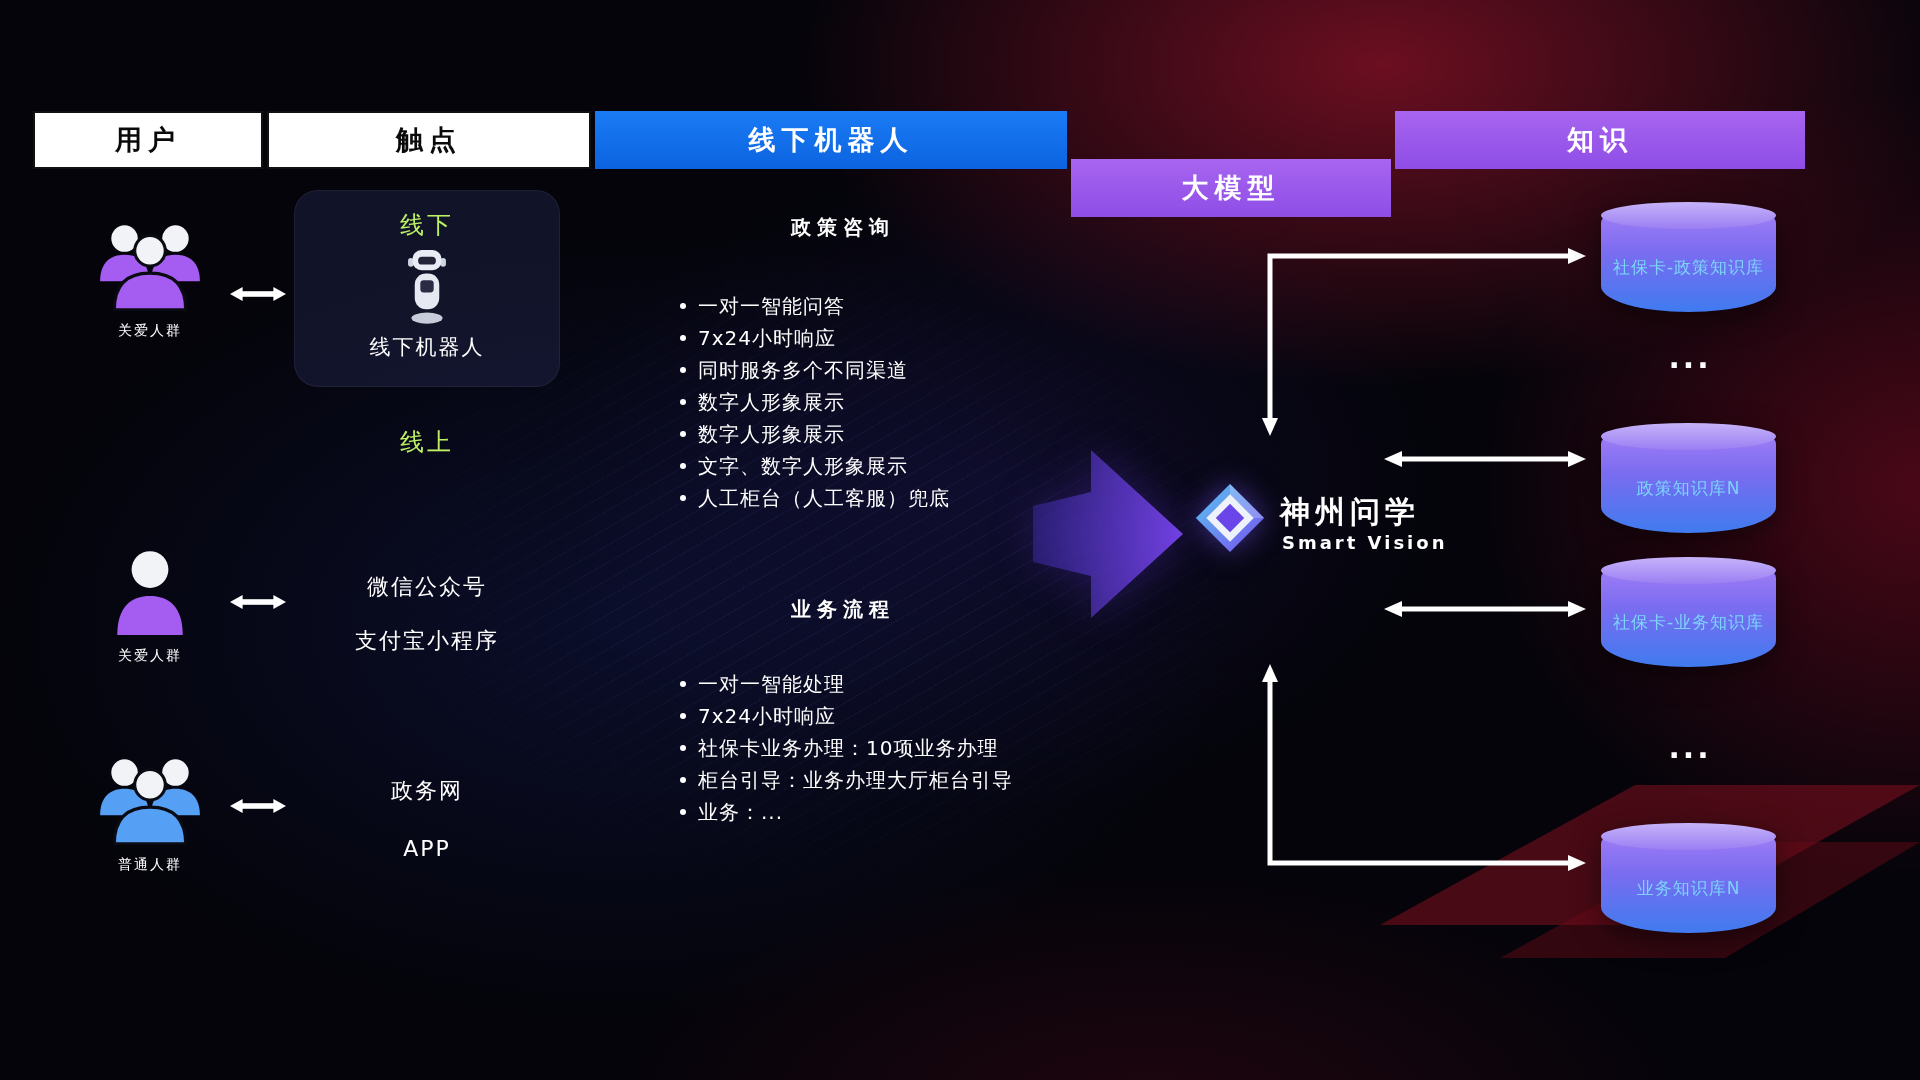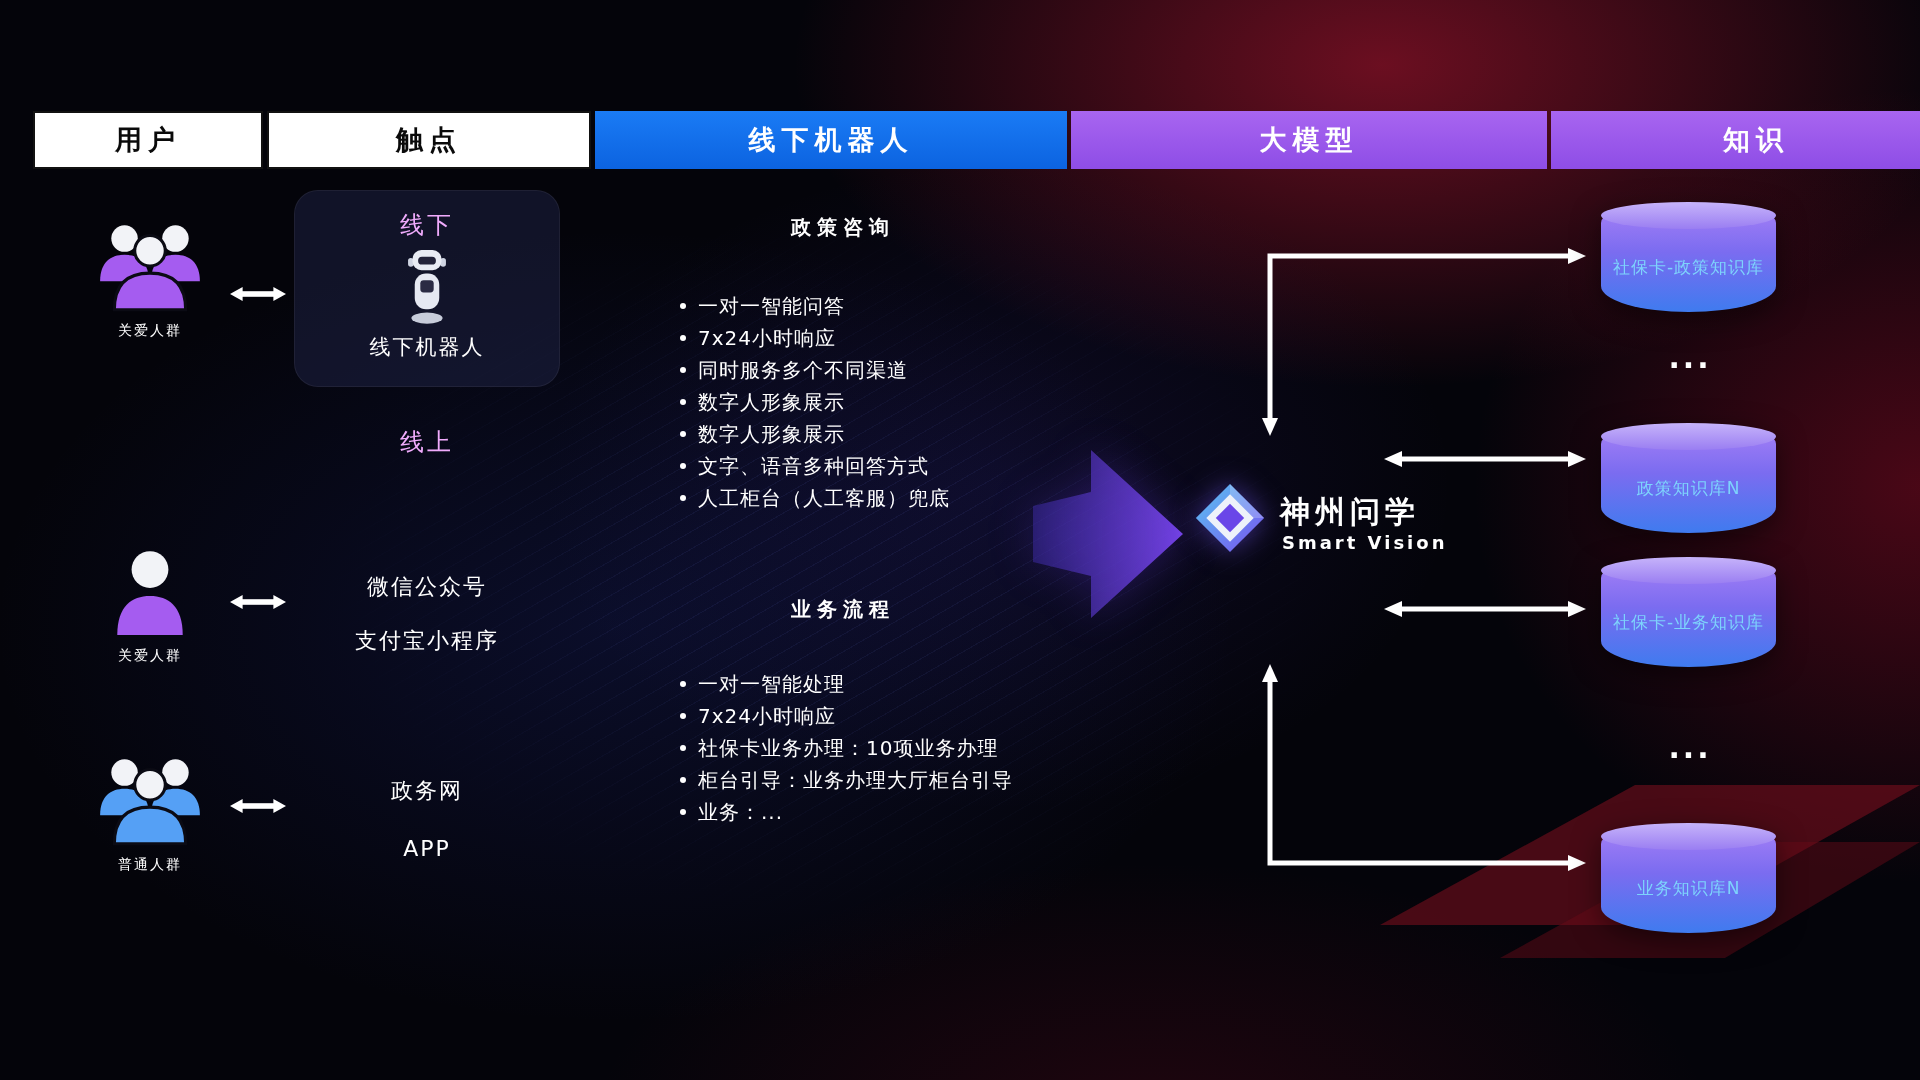--- a/index.html
+++ b/index.html
@@ -27,34 +27,34 @@
   .red-chevron { position:absolute; left:1380px; top:760px; width:540px; height:200px; }
 
   
   .header-row { position:absolute; left:33px; top:111px; height:58px; display:flex; gap:4px; z-index:5; }
   .hdr { height:58px; display:flex; align-items:center; justify-content:center;
          font-size:27px; font-weight:bold; letter-spacing:6px; }
   .hdr-white  { background:#ffffff; color:#0a0a0a; border:2px solid #111; }
   .hdr-blue   { background:linear-gradient(180deg,#1a7bf5,#0c63e0); color:#fff; }
   .hdr-purple { background:linear-gradient(180deg,#a865f0,#8e4de6); color:#fff; }
   .w-users { width:230px; } .w-touch { width:324px; } .w-scen { width:472px; }
-  .w-model { width:476px; } .w-know { width:410px; }
+  .w-model { width:320px;margin-top:48px; } .w-know { width:410px; }
 
   
   .user-block { position:absolute; left:60px; width:180px; text-align:center; z-index:4; }
   .user-block svg { display:block; margin:0 auto; }
   .user-label { margin-top:10px; font-size:14px; letter-spacing:2px; color:#fff; }
   .fill-purple { fill:#a55cf0; } .fill-blue { fill:#55a0f5; } .fill-head { fill:#f2f3f7; }
   .hv-arrow { position:absolute; left:230px; width:56px; height:24px; z-index:4; }
 
   
   .offline-panel { position:absolute; left:294px; top:190px; width:266px; height:197px;
                    background:rgba(30,32,66,.55); border:1px solid rgba(255,255,255,.06);
                    border-radius:24px; z-index:3; text-align:center; }
-  .tp-title { font-size:24px; letter-spacing:3px; color:#f0abfc; }
+  .tp-title { font-size:24px; letter-spacing:3px; color:#bef264; }
   .offline-panel .tp-title { margin-top:18px; }
   .offline-panel .robot { margin:8px auto 0; display:block; }
   .robot-label { margin-top:6px; font-size:21px; letter-spacing:2px; }
   .online-title { position:absolute; left:294px; top:426px; width:266px; text-align:center; z-index:3; }
   .tp-item { position:absolute; left:294px; width:266px; text-align:center;
              font-size:22px; letter-spacing:2px; z-index:3; }
 
   
   .scen-heading { position:absolute; left:678px; width:330px; text-align:center;
                   font-size:20px; font-weight:bold; letter-spacing:6px; z-index:3; }
@@ -183,21 +183,21 @@
   <div class="tp-item" style="top:776px">政务网</div>
   <div class="tp-item" style="top:836px">APP</div>
 
   <div class="scen-heading" style="top:214px">政策咨询</div>
   <ul class="scen-list" style="top:290px">
     <li>一对一智能问答</li>
     <li>7x24小时响应</li>
     <li>同时服务多个不同渠道</li>
     <li>数字人形象展示</li>
     <li>数字人形象展示</li>
-    <li>文字、语音多种回答方式</li>
+    <li>文字、数字人形象展示</li>
     <li>人工柜台（人工客服）兜底</li>
   </ul>
 
   <div class="scen-heading" style="top:596px">业务流程</div>
   <ul class="scen-list" style="top:668px">
     <li>一对一智能处理</li>
     <li>7x24小时响应</li>
     <li>社保卡业务办理：10项业务办理</li>
     <li>柜台引导：业务办理大厅柜台引导</li>
     <li>业务：...</li>

